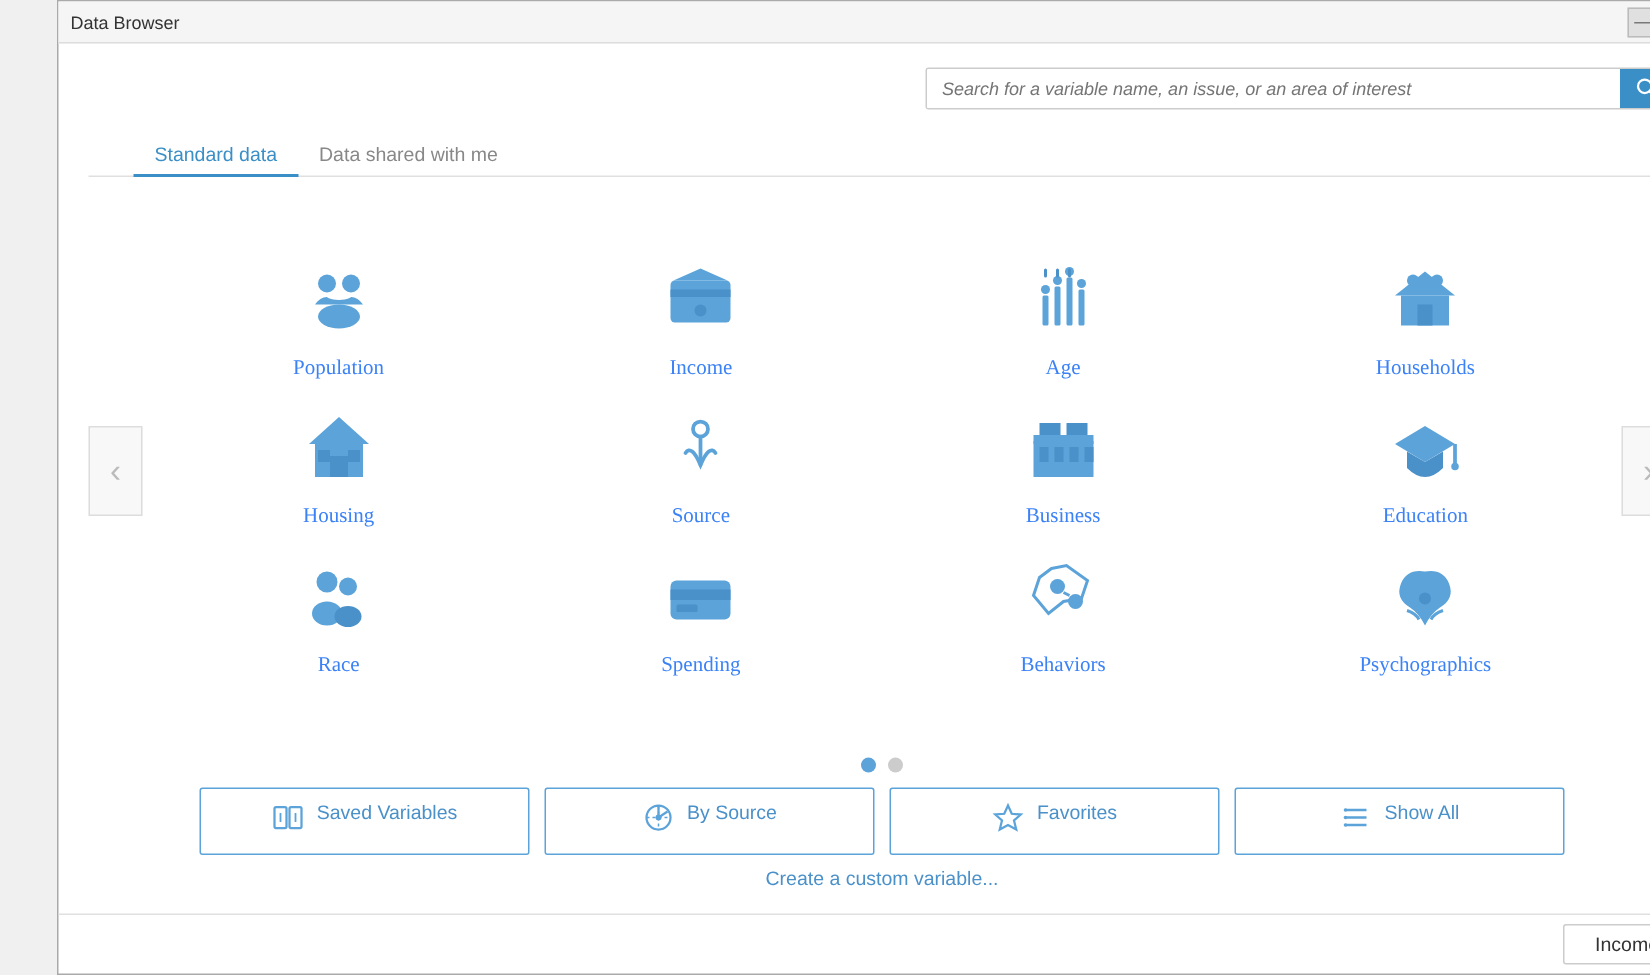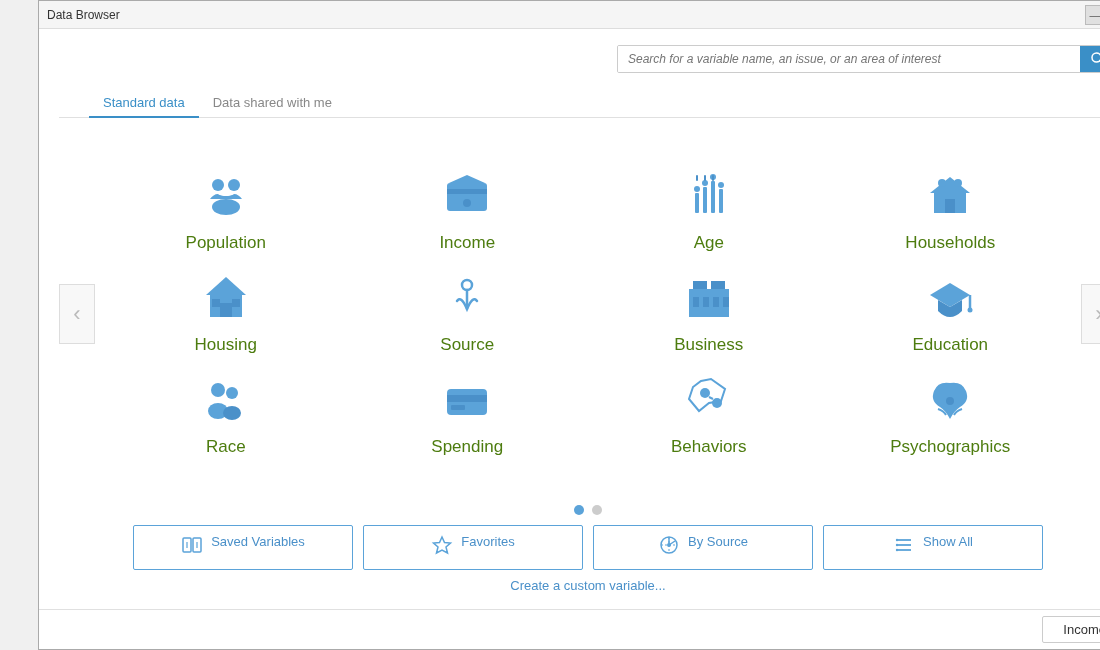--- a/index.html
+++ b/index.html
@@ -151,22 +151,23 @@
       font-size: 40px;
       color: #5ba3d9;
       line-height: 1;
     }
     .grid-icon svg {
       width: 48px;
       height: 48px;
       fill: #5ba3d9;
     }
     .grid-label {
-      font-size: 17px;
-      color: #4d7c0f;
+      font-size: 14px;
+      color: #3b82f6;
+      font-family: Liberation Serif, serif;
     }
     .dots {
       display: flex;
       justify-content: center;
       gap: 8px;
       margin: 6px 0 10px;
     }
     .dot {
       width: 10px;
       height: 10px;
@@ -414,44 +415,44 @@
       <button class="bottom-btn">
         <span class="bottom-btn-icon">
           <svg width="22" height="22" viewBox="0 0 22 22" fill="#5ba3d9">
             <rect x="2" y="4" width="8" height="14" rx="1" fill="none" stroke="#5ba3d9" stroke-width="1.5"></rect>
             <rect x="12" y="4" width="8" height="14" rx="1" fill="none" stroke="#5ba3d9" stroke-width="1.5"></rect>
             <line x1="6" y1="8" x2="6" y2="14" stroke="#5ba3d9" stroke-width="1.2"></line>
             <line x1="16" y1="8" x2="16" y2="14" stroke="#5ba3d9" stroke-width="1.2"></line>
           </svg>
         </span>
         <span>Saved Variables</span>
-      </button>
-      <button class="bottom-btn">
-        <span class="bottom-btn-icon">
-          <svg width="22" height="22" viewBox="0 0 22 22" fill="none" stroke="#5ba3d9" stroke-width="1.5">
-            <polygon points="11,3 13.5,8.5 19.5,9 15,13 16.5,19 11,16 5.5,19 7,13 2.5,9 8.5,8.5"></polygon>
-          </svg>
-        </span>
-        <span>Favorites</span>
       </button>
       <button class="bottom-btn">
         <span class="bottom-btn-icon">
           <svg width="22" height="22" viewBox="0 0 22 22" fill="#5ba3d9">
             <circle cx="11" cy="11" r="8" fill="none" stroke="#5ba3d9" stroke-width="1.5"></circle>
             <line x1="11" y1="3" x2="11" y2="11" stroke="#5ba3d9" stroke-width="1.5"></line>
             <line x1="11" y1="11" x2="17" y2="7" stroke="#5ba3d9" stroke-width="1.5"></line>
             <circle cx="11" cy="11" r="2"></circle>
             <line x1="3" y1="11" x2="19" y2="11" stroke="#5ba3d9" stroke-width="1" stroke-dasharray="2,2"></line>
             <line x1="11" y1="3" x2="11" y2="19" stroke="#5ba3d9" stroke-width="1" stroke-dasharray="2,2"></line>
           </svg>
         </span>
         <span>By Source</span>
       </button>
       <button class="bottom-btn">
         <span class="bottom-btn-icon">
+          <svg width="22" height="22" viewBox="0 0 22 22" fill="none" stroke="#5ba3d9" stroke-width="1.5">
+            <polygon points="11,3 13.5,8.5 19.5,9 15,13 16.5,19 11,16 5.5,19 7,13 2.5,9 8.5,8.5"></polygon>
+          </svg>
+        </span>
+        <span>Favorites</span>
+      </button>
+      <button class="bottom-btn">
+        <span class="bottom-btn-icon">
           <svg width="22" height="22" viewBox="0 0 22 22" fill="#5ba3d9">
             <line x1="4" y1="6" x2="18" y2="6" stroke="#5ba3d9" stroke-width="1.8"></line>
             <line x1="4" y1="11" x2="18" y2="11" stroke="#5ba3d9" stroke-width="1.8"></line>
             <line x1="4" y1="16" x2="18" y2="16" stroke="#5ba3d9" stroke-width="1.8"></line>
             <circle cx="4" cy="6" r="1.2"></circle>
             <circle cx="4" cy="11" r="1.2"></circle>
             <circle cx="4" cy="16" r="1.2"></circle>
           </svg>
         </span>
         <span>Show All</span>

